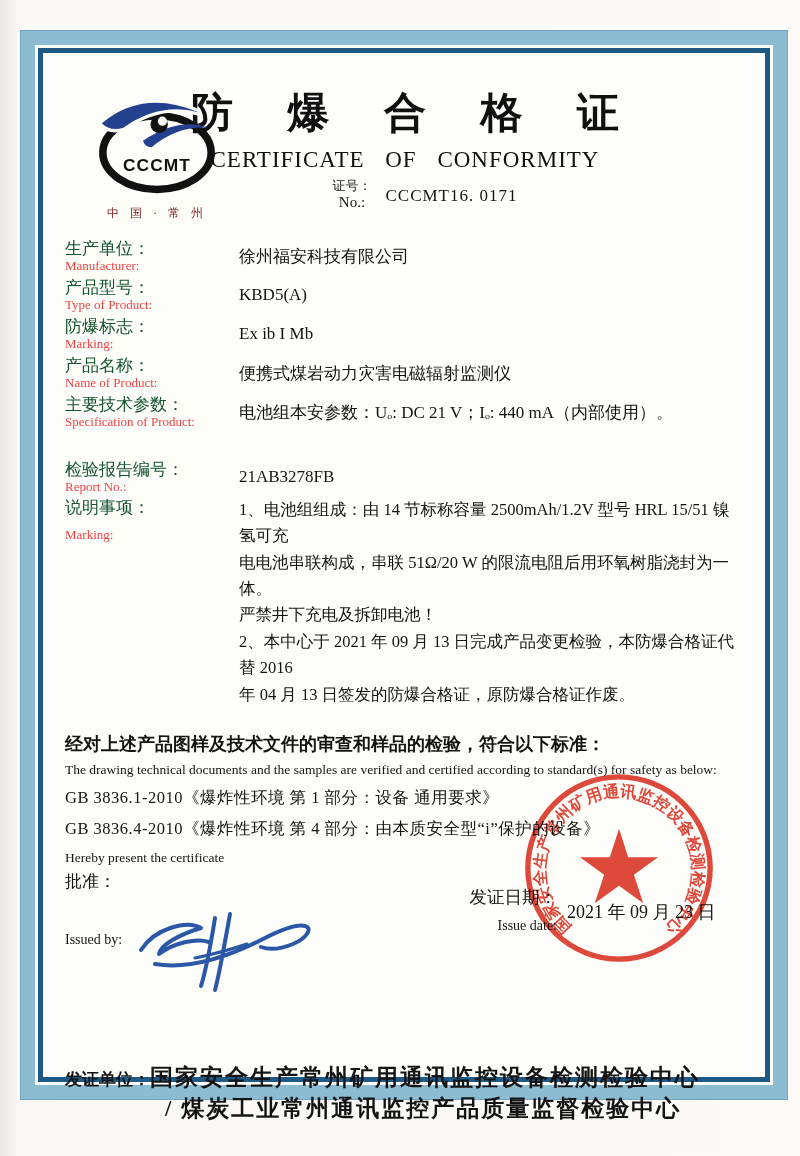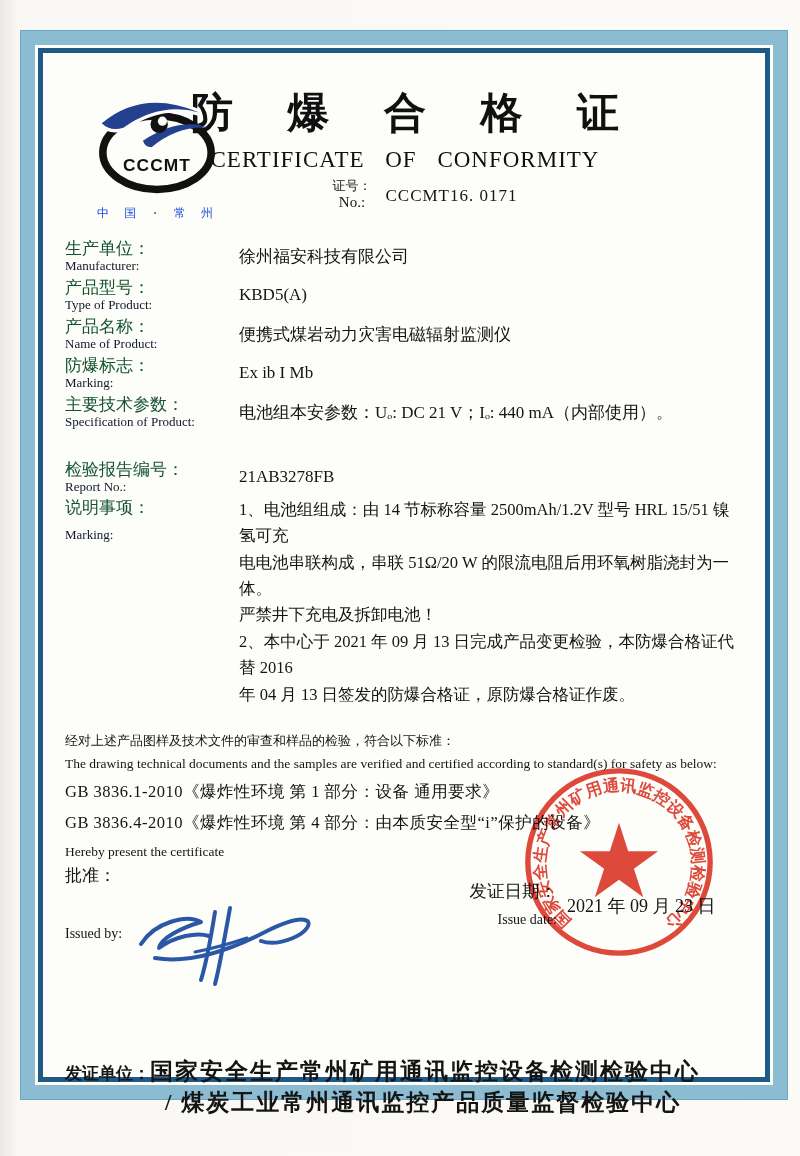--- a/index.html
+++ b/index.html
@@ -32,48 +32,48 @@
     width:100%; height:100%;
     border:5px solid #1e5a85;
     background:#fdfdfa;
     position:relative;
     padding:14px 20px 10px 22px;
   }
 
   
   .header { position:relative; height:168px; }
   .logo-block { position:absolute; left:12px; top:26px; width:160px; text-align:center; }
-  .logo-region { font-size:12px; letter-spacing:4px; margin-top:4px; color:#1d4ed8;font-family:Liberation Mono, monospace; }
+  .logo-region { font-size:12px; letter-spacing:4px; margin-top:4px; color:#7f1d1d; }
   .title-block { text-align:center; padding-top:18px; }
   .title-cn { font-size:42px; letter-spacing:22px; font-weight:bold; color:#101010; padding-left:22px; }
   .title-en { font-size:23px; letter-spacing:1px; word-spacing:14px; margin-top:6px; color:#101010; }
   .certno-row {
     display:flex; justify-content:center; align-items:center;
     margin-top:6px; gap:14px; padding-left:40px;
   }
   .certno-labels { text-align:center; line-height:1.15; }
   .certno-label-cn { font-size:13px; }
   .certno-label-en { font-size:15px; }
   .certno-value { font-size:17px; letter-spacing:1px; padding-top:2px; }
 
   
   .fields { margin-top:2px; }
   .field-row { display:flex; min-height:37px; align-items:center; }
   .field-label { width:172px; flex:0 0 172px; line-height:1.1; padding:3px 0; }
   .flabel-cn { font-size:17px; color:#14532d; }
-  .flabel-en { font-size:13px; color:#0f172a; }
+  .flabel-en { font-size:13px; color:#ef4444; }
   .field-value { font-size:17px; padding-left:2px; }
   .report-block { margin-top:26px; }
   .remarks-value { white-space:pre-line; line-height:1.6; font-size:16.5px; align-self:flex-start; }
   .field-row.remarks { align-items:flex-start; }
   .field-row.remarks .field-label { padding-top:2px; }
 
   
   .standards { margin-top:24px; }
-  .std-intro-cn { font-size:13px; }
+  .std-intro-cn { font-size:18px;font-weight:bold; }
   .std-intro-en { font-size:13.5px; margin-top:6px; }
   .std-item { font-size:16.5px; margin-top:9px; letter-spacing:0.5px; }
   .present-cn { font-size:16.5px; margin-top:8px; }
   .present-en { font-size:13.5px; margin-top:10px; }
 
   
   .approval { position:relative; margin-top:4px; height:158px; }
   .approve-cn { font-size:17px; }
   .issued-by { position:absolute; left:0; top:62px; font-size:14px; }
   .signature { position:absolute; left:70px; top:28px; }
@@ -142,31 +142,31 @@
           </div>
           <div class="field-row">
             <div class="field-label">
               <div class="flabel-cn">产品型号：</div>
               <div class="flabel-en">Type of Product:</div>
             </div>
             <div class="field-value">KBD5(A)</div>
           </div>
           <div class="field-row">
             <div class="field-label">
+              <div class="flabel-cn">防爆标志：</div>
+              <div class="flabel-en">Marking:</div>
+            </div>
+            <div class="field-value">Ex ib I Mb</div>
+          </div>
+          <div class="field-row">
+            <div class="field-label">
               <div class="flabel-cn">产品名称：</div>
               <div class="flabel-en">Name of Product:</div>
             </div>
             <div class="field-value">便携式煤岩动力灾害电磁辐射监测仪</div>
-          </div>
-          <div class="field-row">
-            <div class="field-label">
-              <div class="flabel-cn">防爆标志：</div>
-              <div class="flabel-en">Marking:</div>
-            </div>
-            <div class="field-value">Ex ib I Mb</div>
           </div>
           <div class="field-row">
             <div class="field-label">
               <div class="flabel-cn">主要技术参数：</div>
               <div class="flabel-en">Specification of Product:</div>
             </div>
             <div class="field-value">电池组本安参数：Uₒ: DC 21 V；Iₒ: 440 mA（内部使用）。</div>
           </div>
 
           <div class="report-block">

